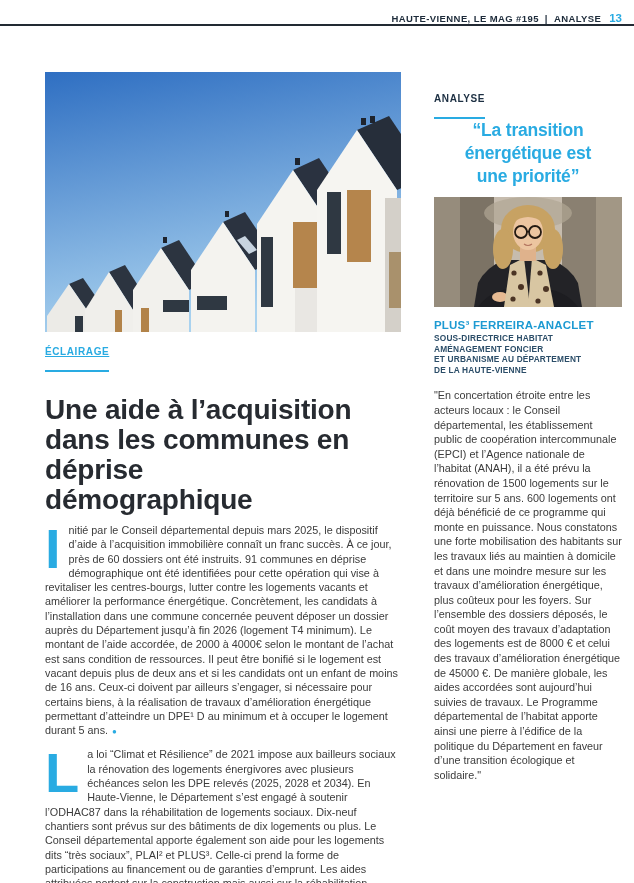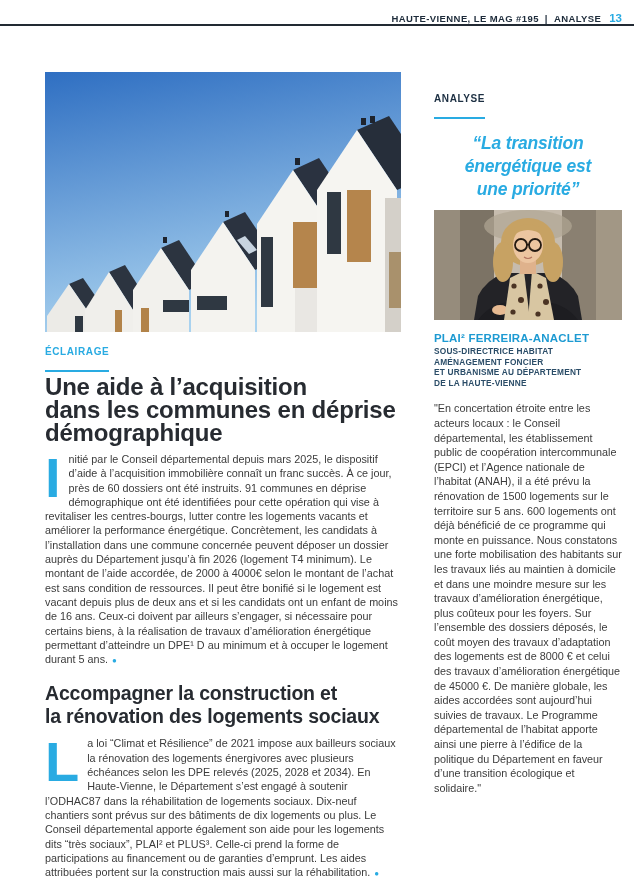--- a/index.html
+++ b/index.html
@@ -26,42 +26,42 @@
   
   .kicker{
     display:inline-block;font-size:10px;font-weight:700;letter-spacing:.6px;
     color:#29abe2;border-bottom:2px solid #29abe2;padding-bottom:13px;
   }
   .kicker.navy{color:#1c2f42;}
   .photo{overflow:hidden;line-height:0;}
   .photo svg{display:block;}
   
   .photo-houses{width:356px;height:260px;margin-top:44px;}
-  .col-left .kicker{margin-top:14px;}
+  .col-left .kicker{margin-top:14px;text-decoration:underline;}
   h1.art-title{
-    margin:3px 0 0 0;font-size:24px;line-height:23px;font-weight:600;
+    margin:23px 0 0 0;font-size:28px;line-height:30px;font-weight:600;
     color:#272b31;letter-spacing:-.2px;white-space:pre-line;
   }
   h2.art-title{
     margin:14px 0 0 0;font-size:19.5px;line-height:23px;font-weight:600;
     color:#272b31;letter-spacing:-.2px;white-space:pre-line;
   }
   p.body-text{
     margin:8px 0 0 0;font-size:10.8px;line-height:14.3px;color:#3b3b3b;
   }
   .dropcap{
     float:left;color:#29abe2;font-weight:700;font-size:56px;line-height:46px;
     margin:3px 8px 0 0;
   }
   .endmark{color:#29abe2;font-size:8px;margin-left:4px;}
   
   .col-right{padding-top:60px;box-sizing:border-box;}
   .pullquote{
-    margin-top:13px;text-align:center;color:#29abe2;font-size:17.5px;
-    line-height:23px;font-weight:600;white-space:pre-line;letter-spacing:-.2px;font-style:italic;
+    text-align:center;color:#29abe2;font-size:17.5px;
+    line-height:23px;font-weight:600;white-space:pre-line;letter-spacing:-.2px;
   }
   .photo-portrait{width:188px;height:110px;margin-top:9px;}
   .person-name{margin-top:12px;font-size:11.5px;font-weight:700;color:#1d9ad2;letter-spacing:.2px;}
   .person-role{
     margin-top:2px;font-size:8.3px;font-weight:700;color:#2b4d68;
     line-height:10.6px;white-space:pre-line;letter-spacing:.2px;
   }
   .quote-body{margin-top:13px;font-size:10.8px;line-height:14.6px;color:#3b3b3b;}
 </style>
 </head>
@@ -130,22 +130,20 @@
       </div>
 
       <div class="kicker">ÉCLAIRAGE</div>
 
       <h1 class="art-title">Une aide à l’acquisition
 dans les communes en déprise
 démographique</h1>
 
       <p class="body-text"><span class="dropcap">I</span><span>nitié par le Conseil départemental depuis mars 2025, le dispositif d’aide à l’acquisition immobilière connaît un franc succès. À ce jour, près de 60 dossiers ont été instruits. 91 communes en déprise démographique ont été identifiées pour cette opération qui vise à revitaliser les centres-bourgs, lutter contre les logements vacants et améliorer la performance énergétique. Concrètement, les candidats à l’installation dans une commune concernée peuvent déposer un dossier auprès du Département jusqu’à fin 2026 (logement T4 minimum). Le montant de l’aide accordée, de 2000 à 4000€ selon le montant de l’achat est sans condition de ressources. Il peut être bonifié si le logement est vacant depuis plus de deux ans et si les candidats ont un enfant de moins de 16 ans. Ceux-ci doivent par ailleurs s’engager, si nécessaire pour certains biens, à la réalisation de travaux d’amélioration énergétique permettant d’atteindre un DPE¹ D au minimum et à occuper le logement durant 5 ans.</span><span class="endmark">●</span></p>
 
-      <h2 class="art-title">Accompagner la construction et
-la rénovation des logements sociaux</h2>
 
       <p class="body-text"><span class="dropcap">L</span><span>a loi “Climat et Résilience” de 2021 impose aux bailleurs sociaux la rénovation des logements énergivores avec plusieurs échéances selon les DPE relevés (2025, 2028 et 2034). En Haute-Vienne, le Département s’est engagé à soutenir l’ODHAC87 dans la réhabilitation de logements sociaux. Dix-neuf chantiers sont prévus sur des bâtiments de dix logements ou plus. Le Conseil départemental apporte également son aide pour les logements dits “très sociaux”, PLAI² et PLUS³. Celle-ci prend la forme de participations au financement ou de garanties d’emprunt. Les aides attribuées portent sur la construction mais aussi sur la réhabilitation.</span><span class="endmark">●</span></p>
 
       
 
     </section>
 
     <aside class="col-right">
 
       <div class="kicker navy">ANALYSE</div>
@@ -186,21 +184,21 @@
           <path d="M78,26 Q94,14 110,26 L110,19 Q94,10 78,19 Z" fill="#c7a263"></path>
 
           <circle cx="87" cy="35" r="6" fill="none" stroke="#241a12" stroke-width="1.8"></circle>
           <circle cx="101" cy="35" r="6" fill="none" stroke="#241a12" stroke-width="1.8"></circle>
           <line x1="92.6" y1="34.5" x2="95.4" y2="34.5" stroke="#241a12" stroke-width="1.6"></line>
 
           <path d="M90,47 Q94,50 98,47" fill="none" stroke="#b3745f" stroke-width="1.2"></path>
         </svg>
       </div>
 
-      <div class="person-name">PLAI² FERREIRA-ANACLET</div>
+      <div class="person-name">PLUS³ FERREIRA-ANACLET</div>
       <div class="person-role">SOUS-DIRECTRICE HABITAT
 AMÉNAGEMENT FONCIER
 ET URBANISME AU DÉPARTEMENT
 DE LA HAUTE-VIENNE</div>
 
       <div class="quote-body">"En concertation étroite entre les acteurs locaux : le Conseil départemental, les établissement public de coopération intercommunale (EPCI) et l’Agence nationale de l’habitat (ANAH), il a été prévu la rénovation de 1500 logements sur le territoire sur 5 ans. 600 logements ont déjà bénéficié de ce programme qui monte en puissance. Nous constatons une forte mobilisation des habitants sur les travaux liés au maintien à domicile et dans une moindre mesure sur les travaux d’amélioration énergétique, plus coûteux pour les foyers. Sur l’ensemble des dossiers déposés, le coût moyen des travaux d’adaptation des logements est de 8000 € et celui des travaux d’amélioration énergétique de 45000 €. De manière globale, les aides accordées sont aujourd’hui suivies de travaux. Le Programme départemental de l’habitat apporte ainsi une pierre à l’édifice de la politique du Département en faveur d’une transition écologique et solidaire."</div>
 
     </aside>
   </div>
 </div>

